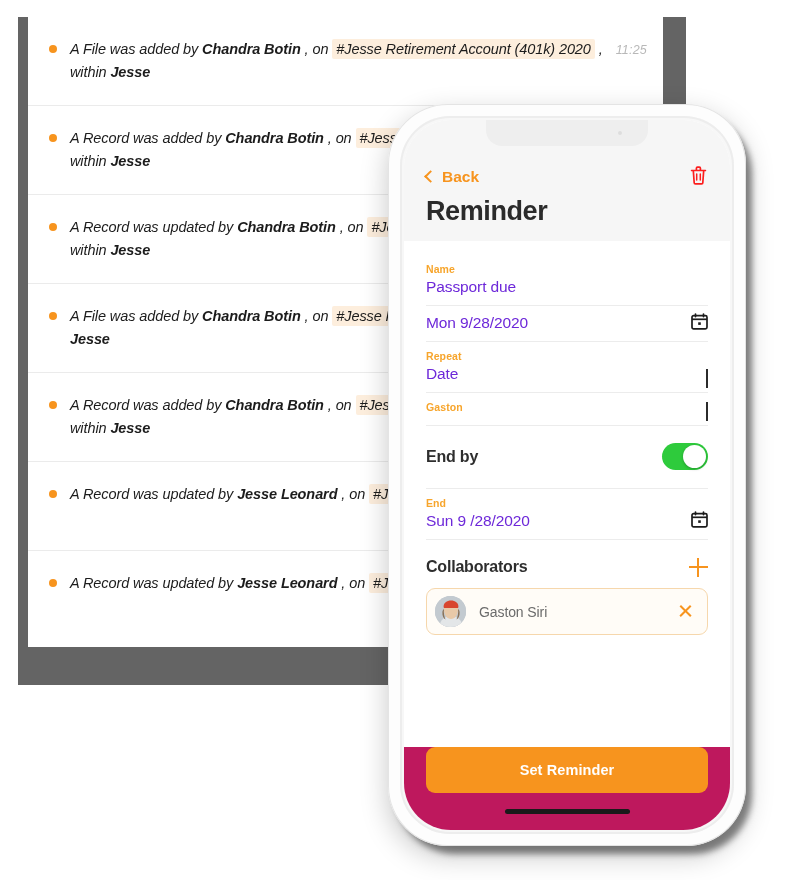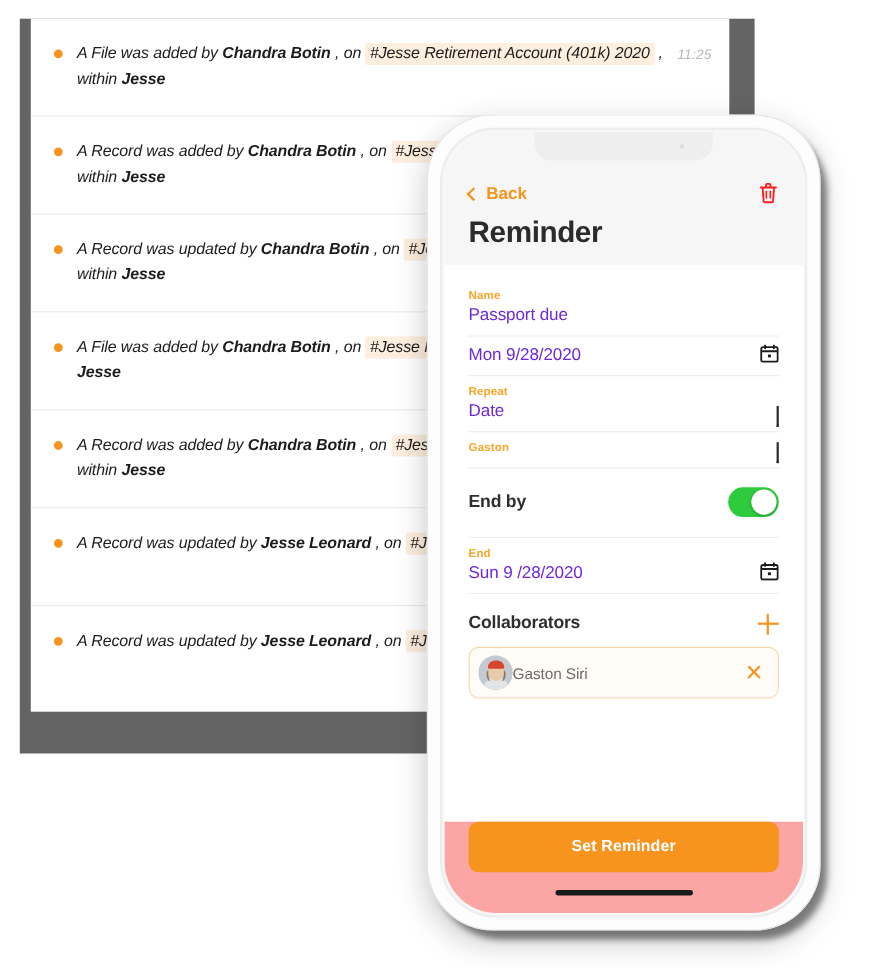--- a/index.html
+++ b/index.html
@@ -277,20 +277,21 @@
     content: "";
     position: absolute;
     background: #f7941e;
   }
   .plus-btn:before { left: 0; top: 8px; width: 19px; height: 2.4px; }
   .plus-btn:after { top: 0; left: 8px; height: 19px; width: 2.4px; }
 
   .collab-chip {
     display: flex;
     align-items: center;
+    gap: 13px;
     border: 1px solid #f6d7ac;
     border-radius: 9px;
     background: #fffcf7;
     padding: 7px 14px 7px 8px;
   }
 
   .avatar {
     width: 31px; height: 31px;
     border-radius: 50%;
     overflow: hidden;
@@ -319,21 +320,21 @@
     left: 0; top: 6.4px;
     width: 15px; height: 2.2px;
     background: #f7941e;
   }
   .remove-x:before { transform: rotate(45deg); }
   .remove-x:after  { transform: rotate(-45deg); }
 
   
   .app-footer {
     flex: 0 0 auto;
-    background: #fca5a5;
+    background: #be185d;
     padding: 0 22px 10px 22px;
   }
 
   .cta-button {
     width: 100%;
     height: 46px;
     border: none;
     border-radius: 9px;
     background: #f7941e;
     color: #ffffff;

